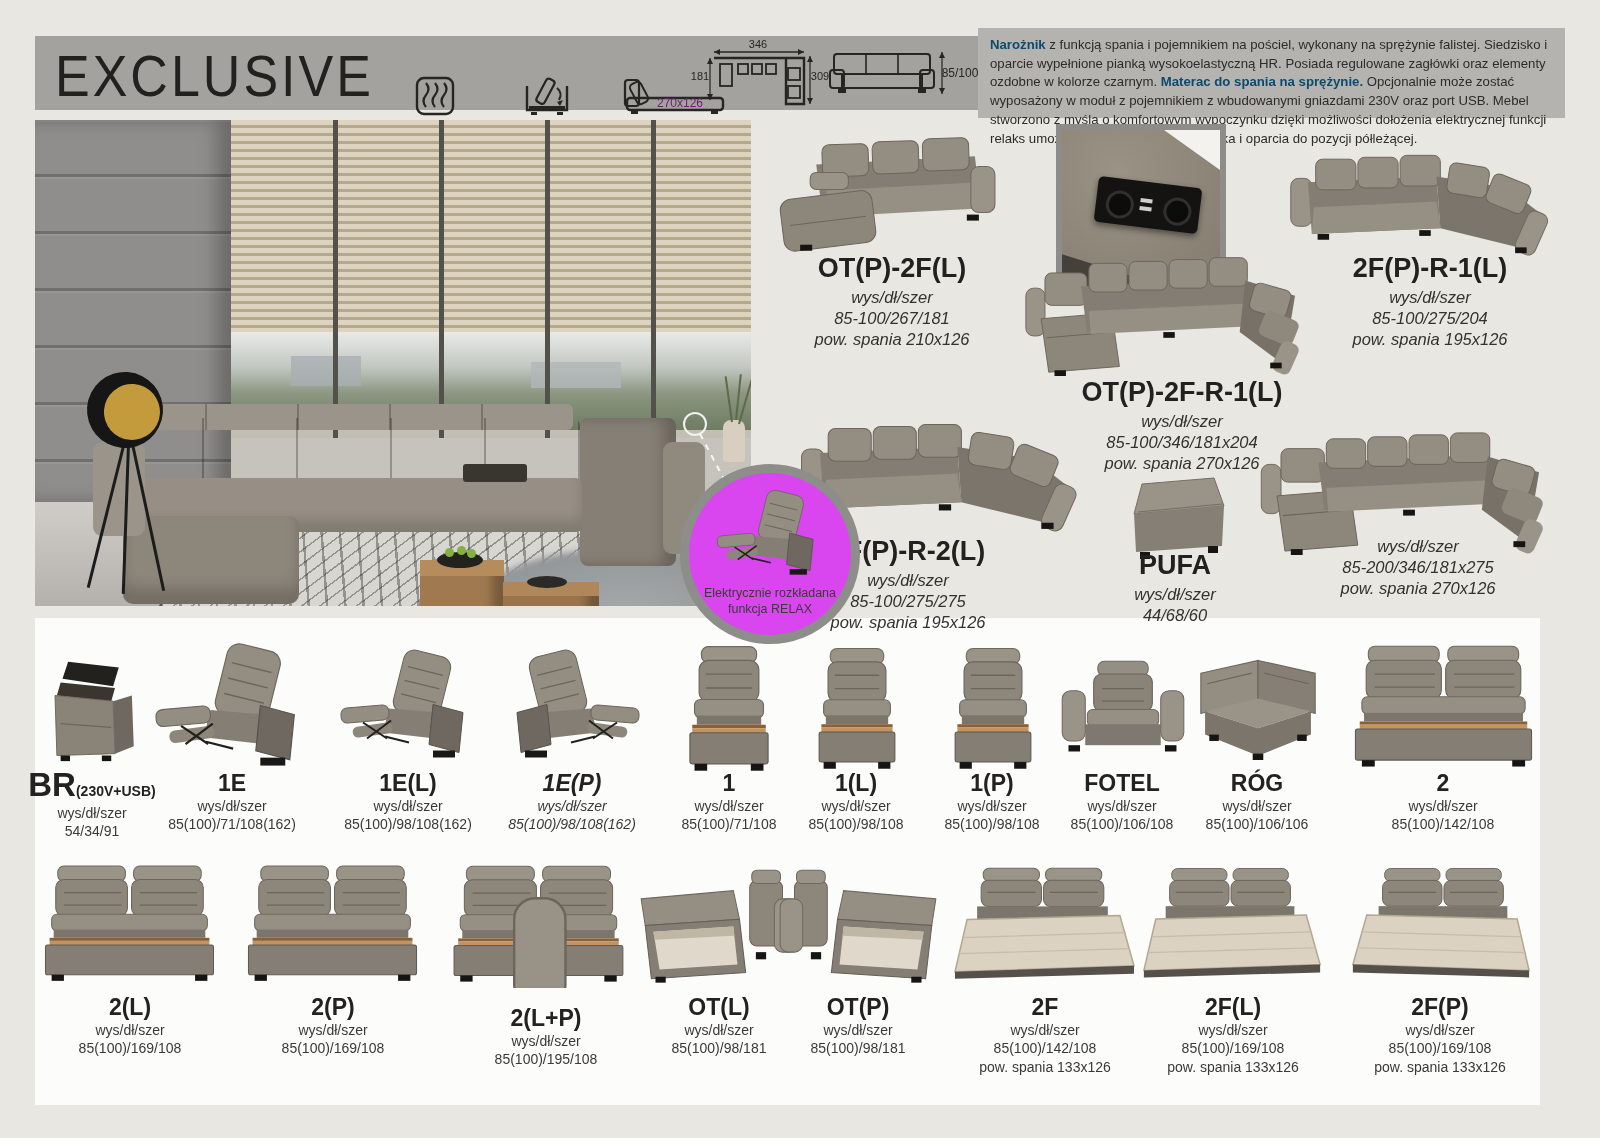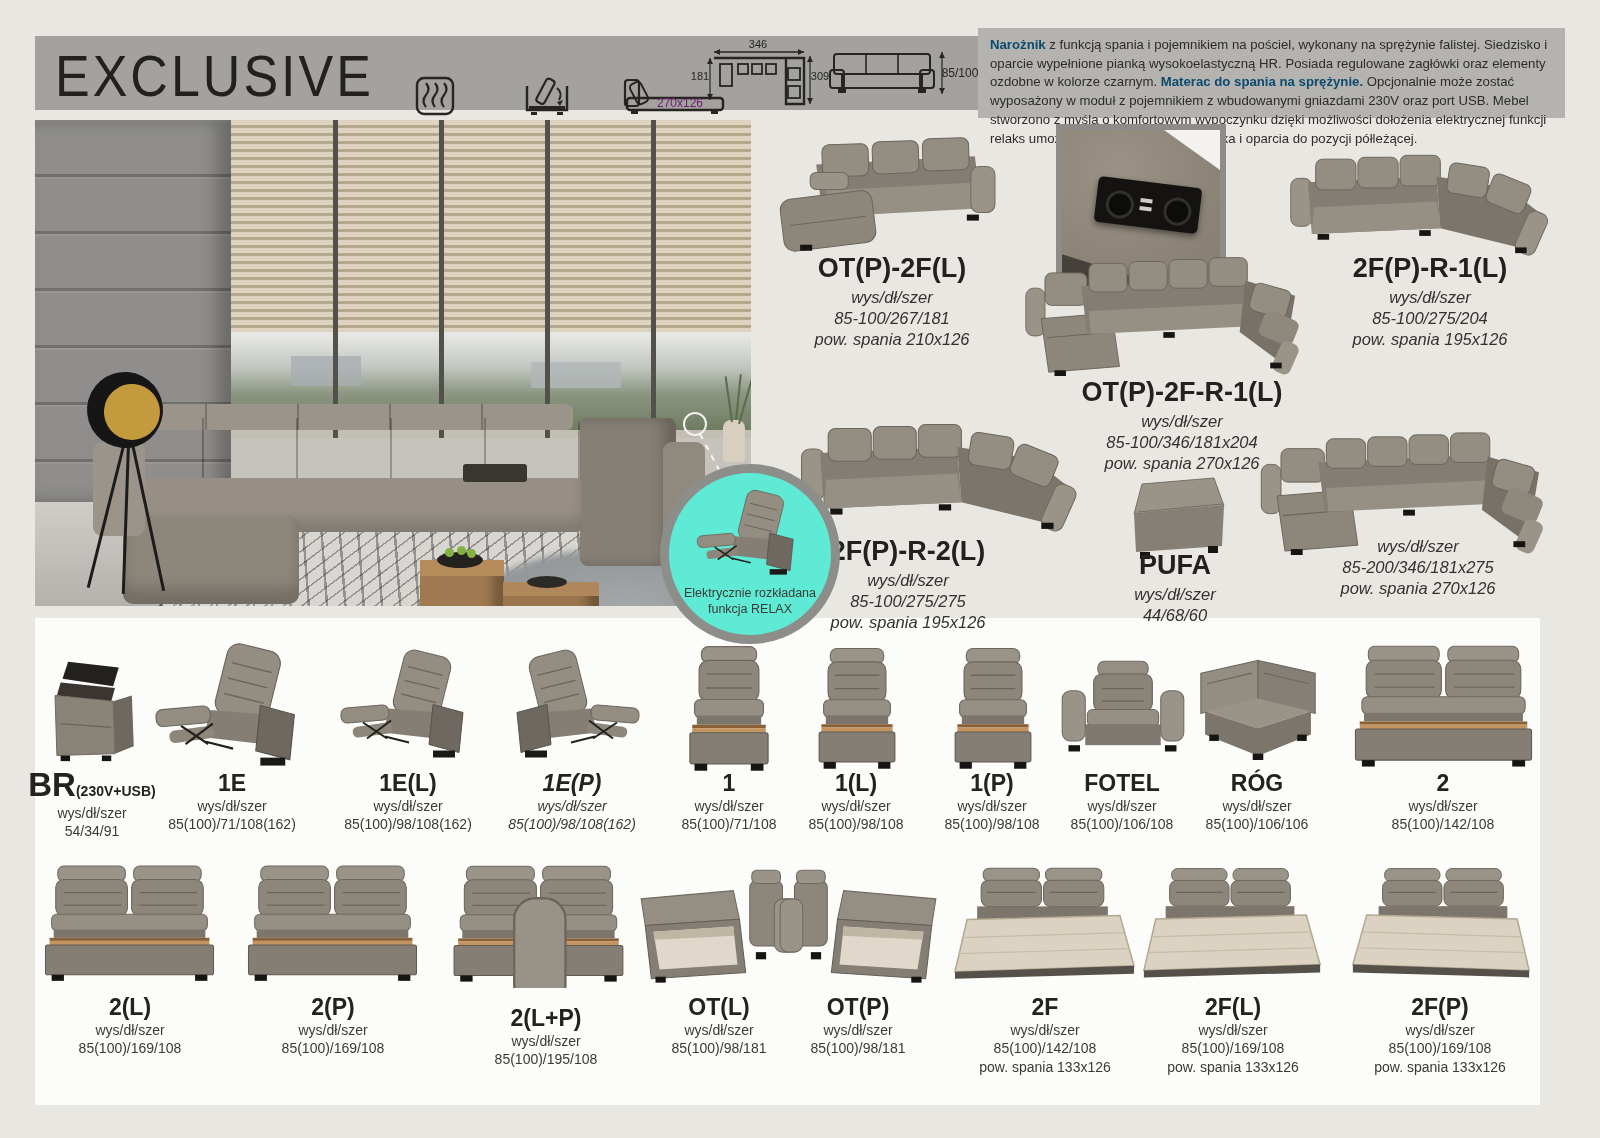--- a/index.html
+++ b/index.html
@@ -47,21 +47,21 @@
   .cube2{left:468px;top:462px;width:96px;height:58px;background:#99744c;box-shadow:inset 0 14px 0 #b0875a,inset -12px 0 10px rgba(0,0,0,.25);}
   .bowl{left:402px;top:432px;width:46px;height:16px;border-radius:50%;background:#23221f;}
   .apple{width:9px;height:9px;border-radius:50%;background:#84b13f;}
   .tray2{left:492px;top:456px;width:40px;height:12px;border-radius:50%;background:#2c2a26;}
   .vase{left:688px;top:300px;width:22px;height:42px;border-radius:8px 8px 4px 4px;background:#d9cfc0;}
   .plant-stem{width:2px;height:46px;background:#5d6b4a;transform-origin:bottom center;}
   .pointer-ring{left:648px;top:292px;width:20px;height:20px;border:2px solid #f2f1ee;border-radius:50%;}
   .pointer-dash{left:664px;top:314px;width:2px;height:62px;background:repeating-linear-gradient(180deg,#f7f6f3 0 6px,transparent 6px 12px);transform:rotate(-28deg);transform-origin:top center;}
 
   
-  .relax{left:660px;top:464px;width:162px;height:162px;border-radius:50%;background:#5eead4;border:9px solid #8d8d8a;z-index:6;text-align:center;}
+  .relax{left:680px;top:464px;width:162px;height:162px;border-radius:50%;background:#d946ef;border:9px solid #8d8d8a;z-index:6;text-align:center;}
   .relax .rtxt{position:absolute;left:0;right:0;bottom:18px;font-size:12.5px;color:#3b3a38;line-height:1.3;}
 
   
   .cfg{position:absolute;text-align:center;z-index:2;}
   .cfg .nm{font-size:27px;font-weight:bold;color:#222120;margin-bottom:3px;white-space:nowrap;}
   .cfg .ln{font-style:italic;font-size:16.5px;color:#33322f;line-height:1.27;}
   .inset{left:1056px;top:124px;width:158px;height:162px;border:6px solid #8d8c89;background:radial-gradient(circle at 35% 25%,#9a9285,#837b6e);overflow:hidden;}
   .inset .flare{position:absolute;right:0;top:0;width:0;height:0;border-left:56px solid transparent;border-top:40px solid #f3f2ee;}
   .inset .module{position:absolute;left:34px;top:52px;width:104px;height:46px;background:#141311;border-radius:5px;transform:rotate(7deg);box-shadow:0 3px 6px rgba(0,0,0,.45);}
   .inset .sock{position:absolute;top:12px;width:22px;height:22px;border-radius:50%;background:#0c0c0b;border:3px solid #32302c;}

